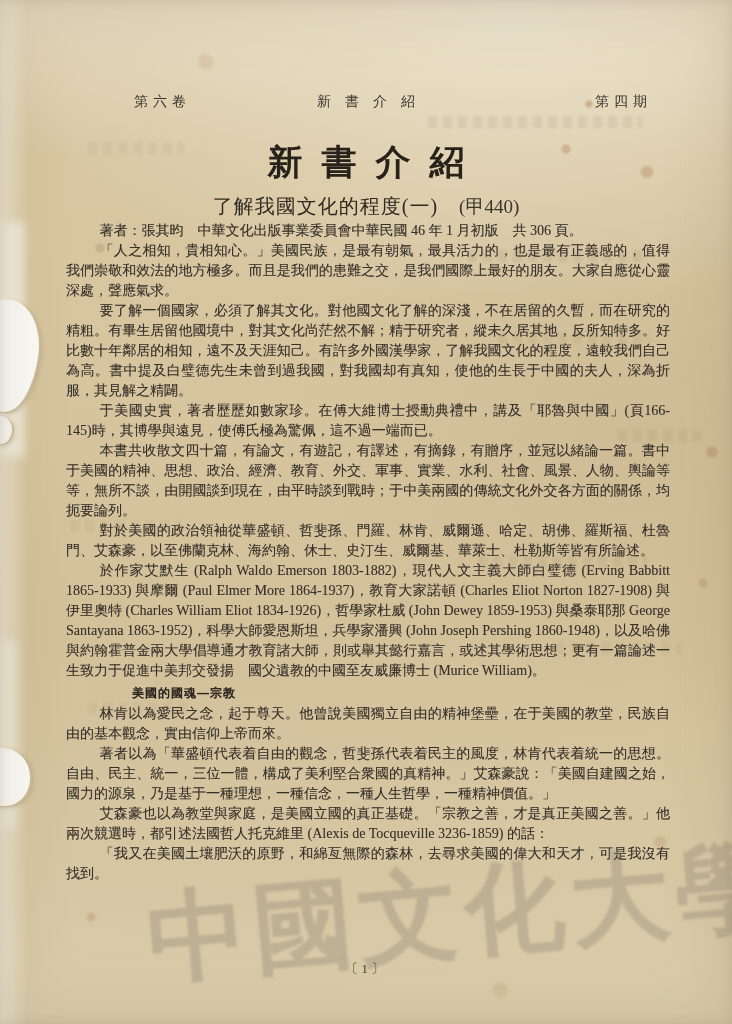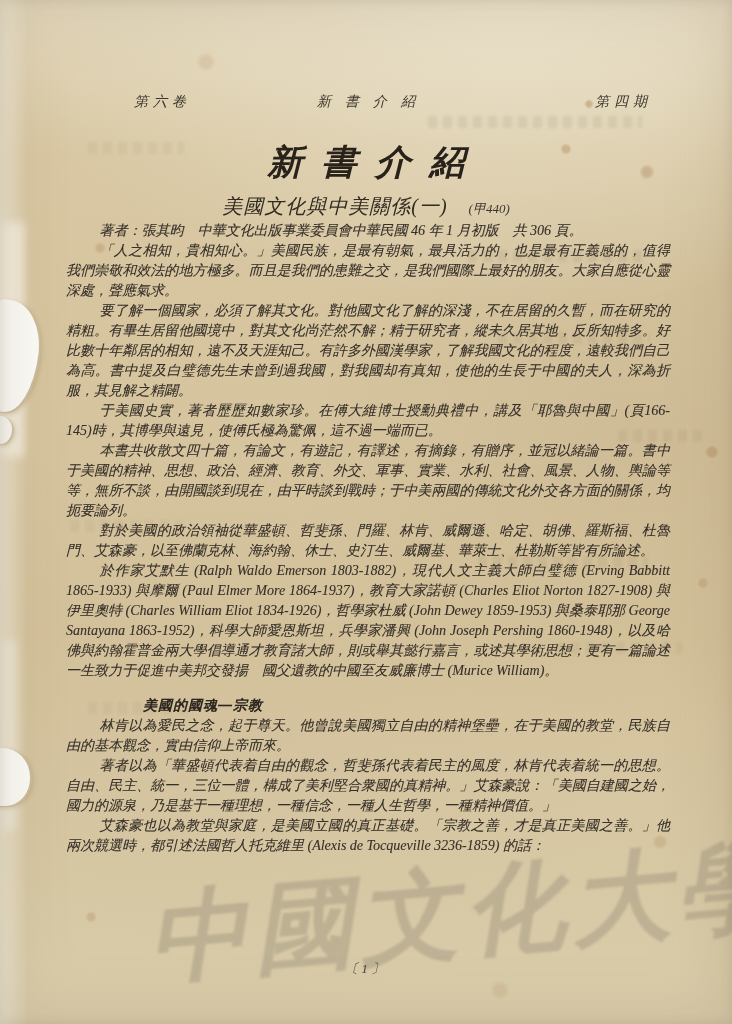--- a/index.html
+++ b/index.html
@@ -6,21 +6,20 @@
   .page{
     position:relative;width:732px;height:1024px;overflow:hidden;
     background-color:#d8c7a2;
     background-image:
       linear-gradient(90deg, rgba(240,233,214,.9) 0px, rgba(240,233,214,0) 28px),
       radial-gradient(130% 55% at 70% 0%, rgba(236,228,206,.85) 0%, rgba(236,228,206,0) 55%),
       radial-gradient(80% 50% at 88% 42%, rgba(196,176,138,.40) 0%, rgba(196,176,138,0) 60%),
       radial-gradient(95% 45% at 25% 72%, rgba(206,189,153,.30) 0%, rgba(206,189,153,0) 65%),
       linear-gradient(180deg, #e2d6ba 0%, #d8c7a2 15%, #d4c29b 62%, #dacdab 100%);
     font-family:"Liberation Serif","DejaVu Serif",serif;
-    font-style:italic;
   }
   .vignette{position:absolute;inset:0;z-index:6;pointer-events:none;
     box-shadow:inset 0 0 70px rgba(125,105,75,.20), inset 0 0 12px rgba(120,110,90,.18);}
   .stains{position:absolute;inset:0;z-index:1;pointer-events:none;
     background-image:
       radial-gradient(circle at 589px 104px, rgba(158,98,44,.34) 0 2px, rgba(158,98,44,0) 5px),
       radial-gradient(circle at 566px 149px, rgba(152,96,50,.28) 0 3px, rgba(152,96,50,0) 6px),
       radial-gradient(circle at 647px 172px, rgba(152,96,50,.26) 0 4px, rgba(152,96,50,0) 8px),
       radial-gradient(circle at 100px 248px, rgba(140,92,50,.20) 0 3px, rgba(140,92,50,0) 6px),
       radial-gradient(circle at 712px 452px, rgba(152,100,55,.26) 0 4px, rgba(152,100,55,0) 7px),
@@ -58,28 +57,28 @@
   .hdr-left{position:absolute;left:134px;letter-spacing:5px;}
   .hdr-center{position:absolute;left:0;right:0;text-align:center;letter-spacing:14px;text-indent:14px;}
   .hdr-right{position:absolute;right:80px;letter-spacing:5px;}
 
   .main-title{position:absolute;top:139px;left:0;right:0;margin:0;z-index:2;
     text-align:center;font-size:35px;font-weight:900;color:#29221a;
     letter-spacing:19px;text-indent:19px;
     font-family:"Liberation Sans","DejaVu Sans",sans-serif;}
   .subtitle{position:absolute;top:193px;left:0;right:0;z-index:2;text-align:center;
     font-size:20px;color:#312a20;letter-spacing:1px;}
-  .subtitle .code{font-size:13px;color:#3b352c;margin-left:21px;letter-spacing:0;}
+  .subtitle .code{font-size:19px;color:#3b352c;margin-left:21px;letter-spacing:0;}
 
   .body-text{position:absolute;left:66px;top:221px;width:604px;z-index:2;
     font-size:14px;line-height:20px;color:#36302a;
     text-align:justify;text-justify:inter-ideograph;
     text-shadow:.3px .3px 0 rgba(60,50,40,.30);}
   .body-text p{margin:0;text-indent:2.4em;}
-  .section-heading{font-size:14px;font-weight:700;color:#2c261f;margin:14px 0 1px;
+  .section-heading{font-size:12px;font-weight:700;color:#2c261f;margin:2px 0 1px;
     text-indent:5.5em;font-family:"Liberation Sans","DejaVu Sans",sans-serif;letter-spacing:1px;}
 
   .watermark{position:absolute;left:148px;top:852px;z-index:5;pointer-events:none;
     font-size:100px;font-weight:700;white-space:nowrap;letter-spacing:6px;
     color:rgba(106,98,87,.24);transform:rotate(-5deg);transform-origin:40% 60%;
     filter:blur(1px);font-family:"Liberation Serif","DejaVu Serif",serif;}
 
   .page-number{position:absolute;top:960px;left:0;right:0;z-index:2;text-align:center;
     font-size:13.5px;color:#49433a;letter-spacing:3px;}
 </style>
@@ -101,35 +100,36 @@
 
   <header class="page-header">
     <span class="hdr-left">第六卷</span>
     <span class="hdr-center">新書介紹</span>
     <span class="hdr-right">第四期</span>
   </header>
 
   <h1 class="main-title">新書介紹</h1>
 
   <div class="subtitle">
-    <span>美國文化與中美關係(一)</span><span class="code">(甲440)</span>
+    <span>了解我國文化的程度(一)</span><span class="code">(甲440)</span>
   </div>
 
   <div class="body-text">
     <p>著者：張其昀　中華文化出版事業委員會中華民國 46 年 1 月初版　共 306 頁。</p>
     <p>「人之相知，貴相知心。」美國民族，是最有朝氣，最具活力的，也是最有正義感的，值得我們崇敬和效法的地方極多。而且是我們的患難之交，是我們國際上最好的朋友。大家自應從心靈深處，聲應氣求。</p>
     <p>要了解一個國家，必須了解其文化。對他國文化了解的深淺，不在居留的久暫，而在研究的精粗。有畢生居留他國境中，對其文化尚茫然不解；精于研究者，縱未久居其地，反所知特多。好比數十年鄰居的相知，遠不及天涯知己。有許多外國漢學家，了解我國文化的程度，遠較我們自己為高。書中提及白璧德先生未曾到過我國，對我國却有真知，使他的生長于中國的夫人，深為折服，其見解之精闢。</p>
     <p>于美國史實，著者歷歷如數家珍。在傅大維博士授勳典禮中，講及「耶魯與中國」(頁166-145)時，其博學與遠見，使傅氏極為驚佩，這不過一端而已。</p>
     <p>本書共收散文四十篇，有論文，有遊記，有譯述，有摘錄，有贈序，並冠以緒論一篇。書中于美國的精神、思想、政治、經濟、教育、外交、軍事、實業、水利、社會、風景、人物、輿論等等，無所不談，由開國談到現在，由平時談到戰時；于中美兩國的傳統文化外交各方面的關係，均扼要論列。</p>
     <p>對於美國的政治領袖從華盛頓、哲斐孫、門羅、林肯、威爾遜、哈定、胡佛、羅斯福、杜魯門、艾森豪，以至佛蘭克林、海約翰、休士、史汀生、威爾基、華萊士、杜勒斯等皆有所論述。</p>
     <p>於作家艾默生 (Ralph Waldo Emerson 1803-1882)，現代人文主義大師白璧德 (Erving Babbitt 1865-1933) 與摩爾 (Paul Elmer More 1864-1937)，教育大家諾頓 (Charles Eliot Norton 1827-1908) 與伊里奧特 (Charles William Eliot 1834-1926)，哲學家杜威 (John Dewey 1859-1953) 與桑泰耶那 George Santayana 1863-1952)，科學大師愛恩斯坦，兵學家潘興 (John Joseph Pershing 1860-1948)，以及哈佛與約翰霍普金兩大學倡導通才教育諸大師，則或舉其懿行嘉言，或述其學術思想；更有一篇論述一生致力于促進中美邦交發揚　國父遺教的中國至友威廉博士 (Murice William)。</p>
     <h2 class="section-heading">美國的國魂—宗教</h2>
     <p>林肯以為愛民之念，起于尊天。他曾說美國獨立自由的精神堡壘，在于美國的教堂，民族自由的基本觀念，實由信仰上帝而來。</p>
     <p>著者以為「華盛頓代表着自由的觀念，哲斐孫代表着民主的風度，林肯代表着統一的思想。自由、民主、統一，三位一體，構成了美利堅合衆國的真精神。」艾森豪說：「美國自建國之始，國力的源泉，乃是基于一種理想，一種信念，一種人生哲學，一種精神價值。」</p>
     <p>艾森豪也以為教堂與家庭，是美國立國的真正基礎。「宗教之善，才是真正美國之善。」他兩次競選時，都引述法國哲人托克維里 (Alexis de Tocqueville 3236-1859) 的話：</p>
+    <p>「我又在美國土壤肥沃的原野，和綿亙無際的森林，去尋求美國的偉大和天才，可是我沒有找到。</p>
   </div>
 
   <div class="watermark">中國文化大學</div>
 
   <div class="page-number">〔1〕</div>
 
   <div class="edge-rough"></div>
   <div class="edge-rough2"></div>
   <div class="tear tear1"></div>
   <div class="tear tear2"></div>

